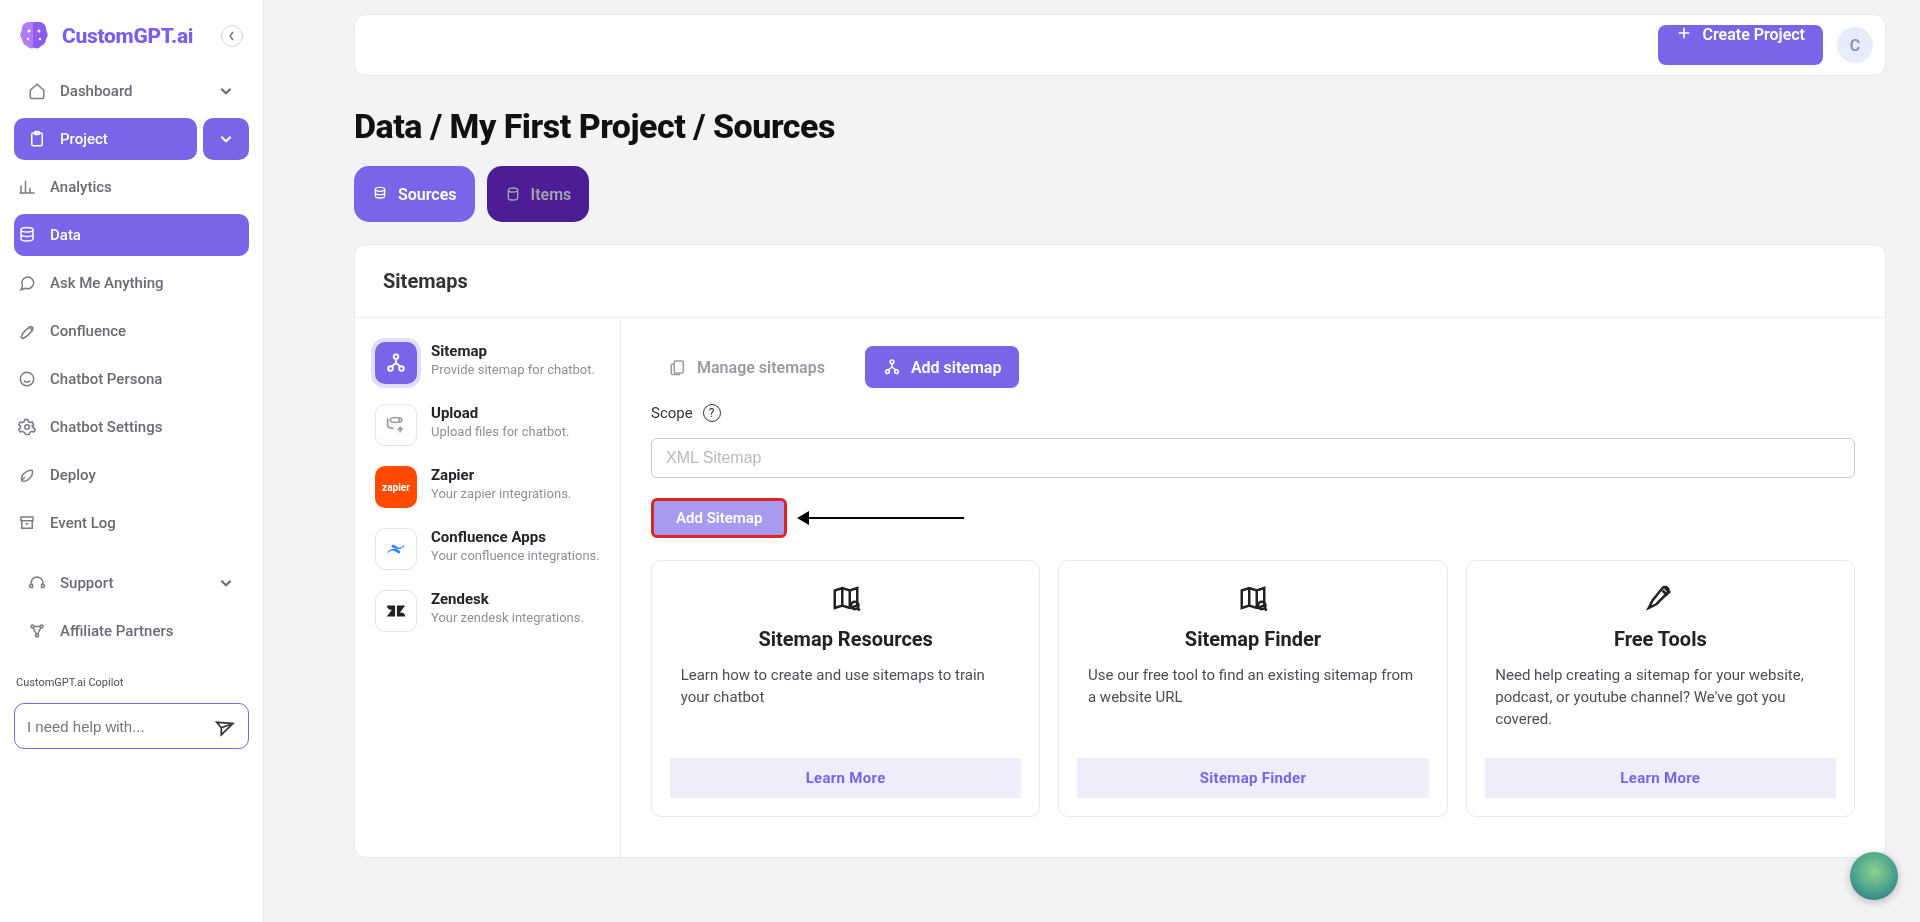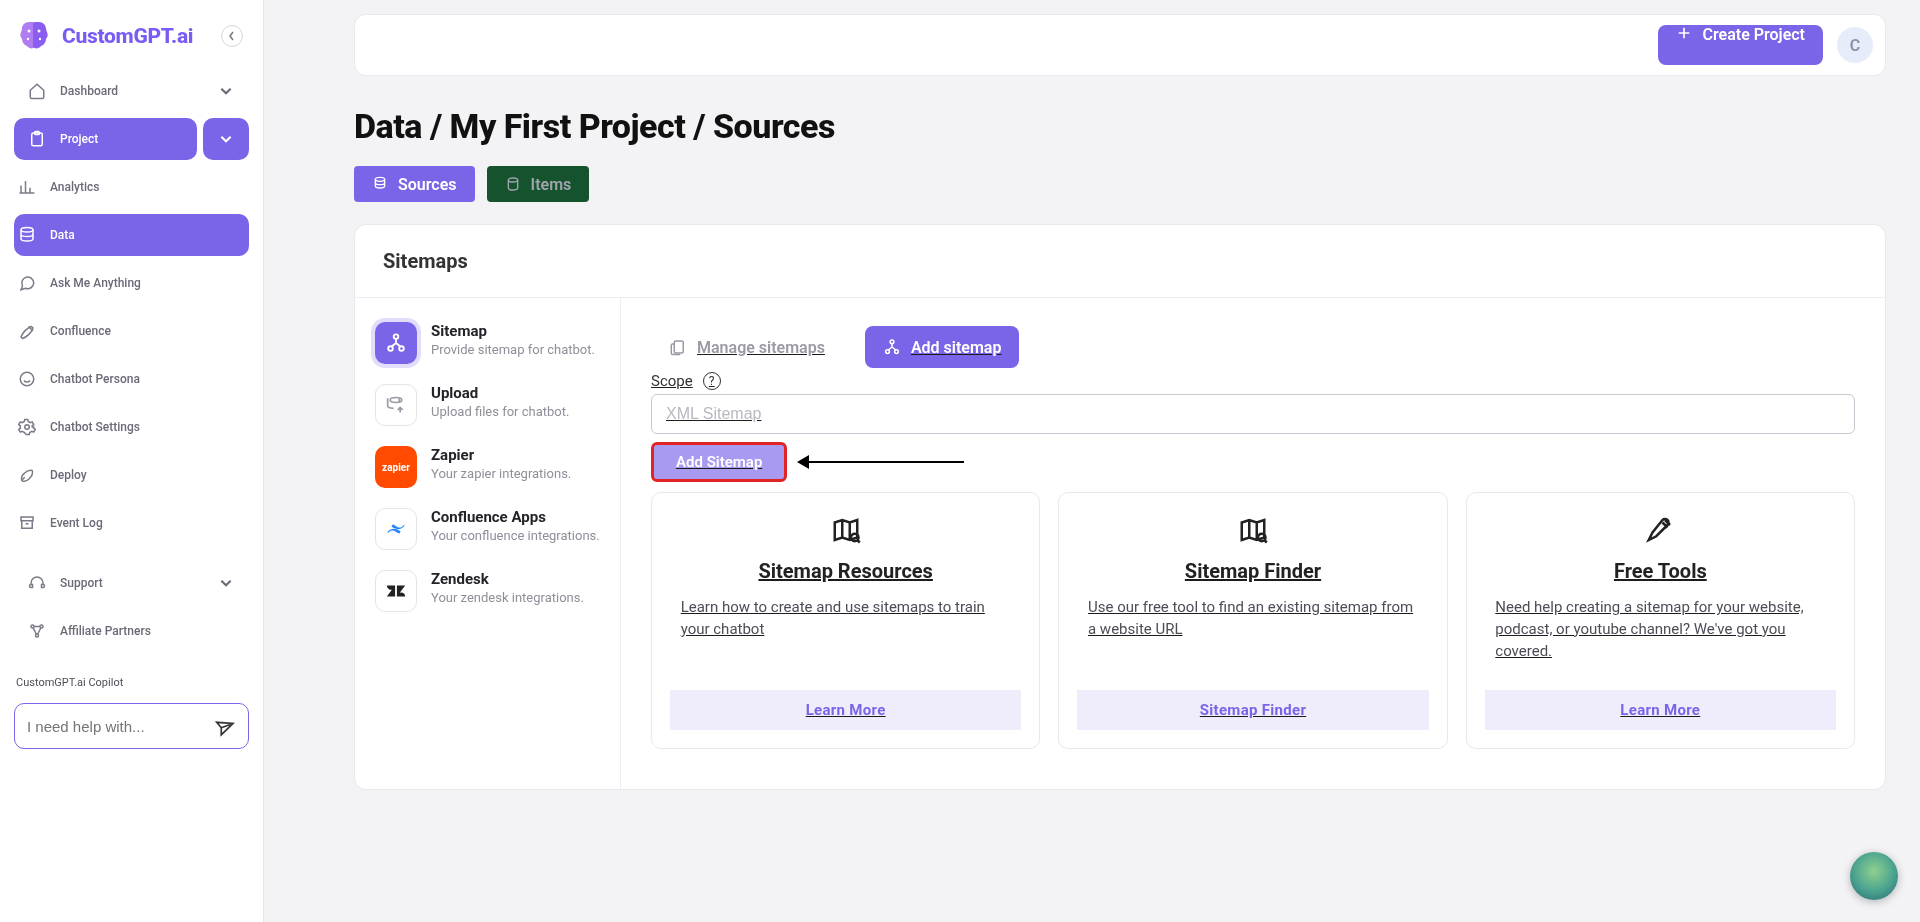--- a/index.html
+++ b/index.html
@@ -39,21 +39,21 @@
   .logo-text { font-size:21px; font-weight:800; color:#7a5cf4; letter-spacing:-0.3px;}
   .logo-caret {
     width:22px;height:22px;border:1px solid #d6d6de;border-radius:50%;
     display:flex;align-items:center;justify-content:center;color:#777;
   }
 
   .nav-item, .nav-chevron-btn {
     display:flex; align-items:center; gap:14px;
     height:42px; border-radius:10px;
     padding:0 14px;
-    color:#6a6a78; font-size:12px; font-weight:500;
+    color:#6a6a78; font-size:15px; font-weight:500;
     cursor:pointer;
   }
   .nav-item .nav-icon { width:18px; display:flex; justify-content:center; color:#7b7b89;}
   .nav-row { display:flex; gap:6px; align-items:stretch; }
   .nav-row .nav-item { flex:1; }
   .nav-chevron-btn {
     width:46px; justify-content:center; padding:0;
   }
   .nav-active {
     background:#7a65e9; color:#fff;
@@ -98,26 +98,26 @@
     display:flex;align-items:center;justify-content:center;
   }
 
   .breadcrumb {
     font-size:34px; font-weight:800; color:#111;
     letter-spacing:-0.5px; padding:30px 0 20px 0;
   }
 
   .tabs-row { display:flex; gap:12px; margin-bottom:22px; }
   .tab {
-    height:36px; padding:0 18px; border-radius:4px;
+    height:56px; padding:0 18px; border-radius:15px;
     display:flex; align-items:center; gap:10px;
     font-size:16px; font-weight:600; cursor:pointer;justify-content:space-between;
   }
   .tab-active { background:#7a65e9; color:#fff; }
-  .tab-inactive { background:#14532d; color:#a3a3ae; }
+  .tab-inactive { background:#4c1d95; color:#a3a3ae; }
 
   .panel {
     background:#fff; border:1px solid #e8e8ee; border-radius:12px;
     overflow:hidden;
   }
   .panel-header {
     padding:24px 28px; font-size:20px; font-weight:700; color:#333;
     border-bottom:1px solid #ececf1;
   }
 
@@ -139,21 +139,21 @@
   .src-purple { background:#7a65e9; color:#fff; box-shadow:0 0 0 4px rgba(122,101,233,0.22);}
   .src-gray   { background:#fff; border:1px solid #e3e3ea; color:#9a9aa6;}
   .src-orange { background:#ff4a00; color:#fff; font-size:10px; }
   .src-white  { background:#fff; border:1px solid #e3e3ea; }
   .source-texts { display:flex; flex-direction:column; gap:2px; }
   .source-title { font-size:15px; font-weight:700; color:#232329;}
   .source-desc  { font-size:13px; color:#8f8f9a; line-height:1.25; max-width:180px;}
 
   .source-detail {
     flex:1; padding:28px 30px 40px 30px;
-    display:flex; flex-direction:column; gap:4px;text-decoration:underline;
+    display:flex; flex-direction:column; gap:16px;
   }
   .detail-tabs { display:flex; gap:22px; align-items:center; }
   .detail-tab {
     height:42px; padding:0 18px; border-radius:8px;
     display:flex; align-items:center; gap:10px; font-size:16px; font-weight:600;
     cursor:pointer;
   }
   .detail-tab-muted { color:#9a9aa6; }
   .detail-tab-active { background:#7a65e9; color:#fff; }
 

